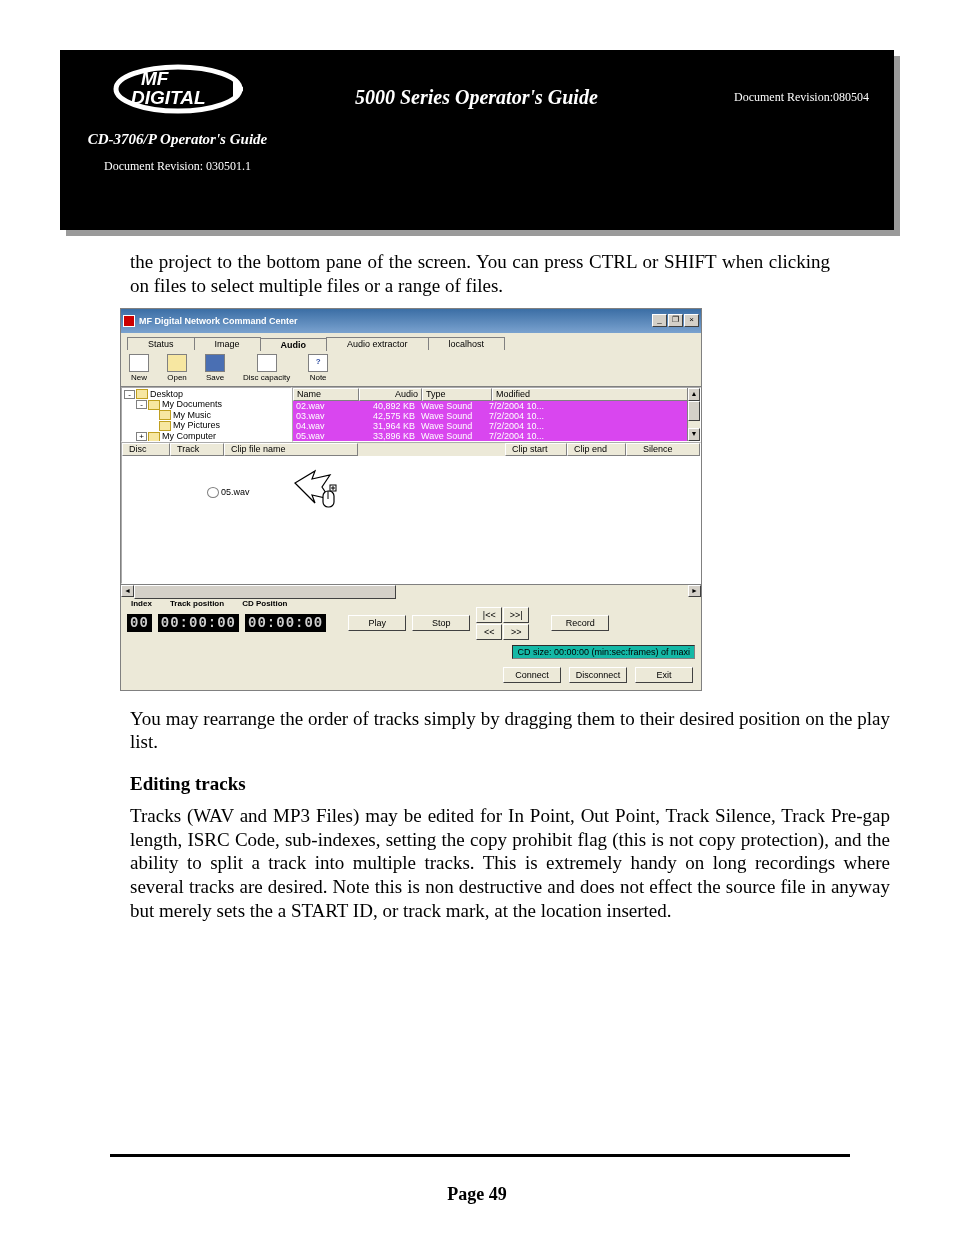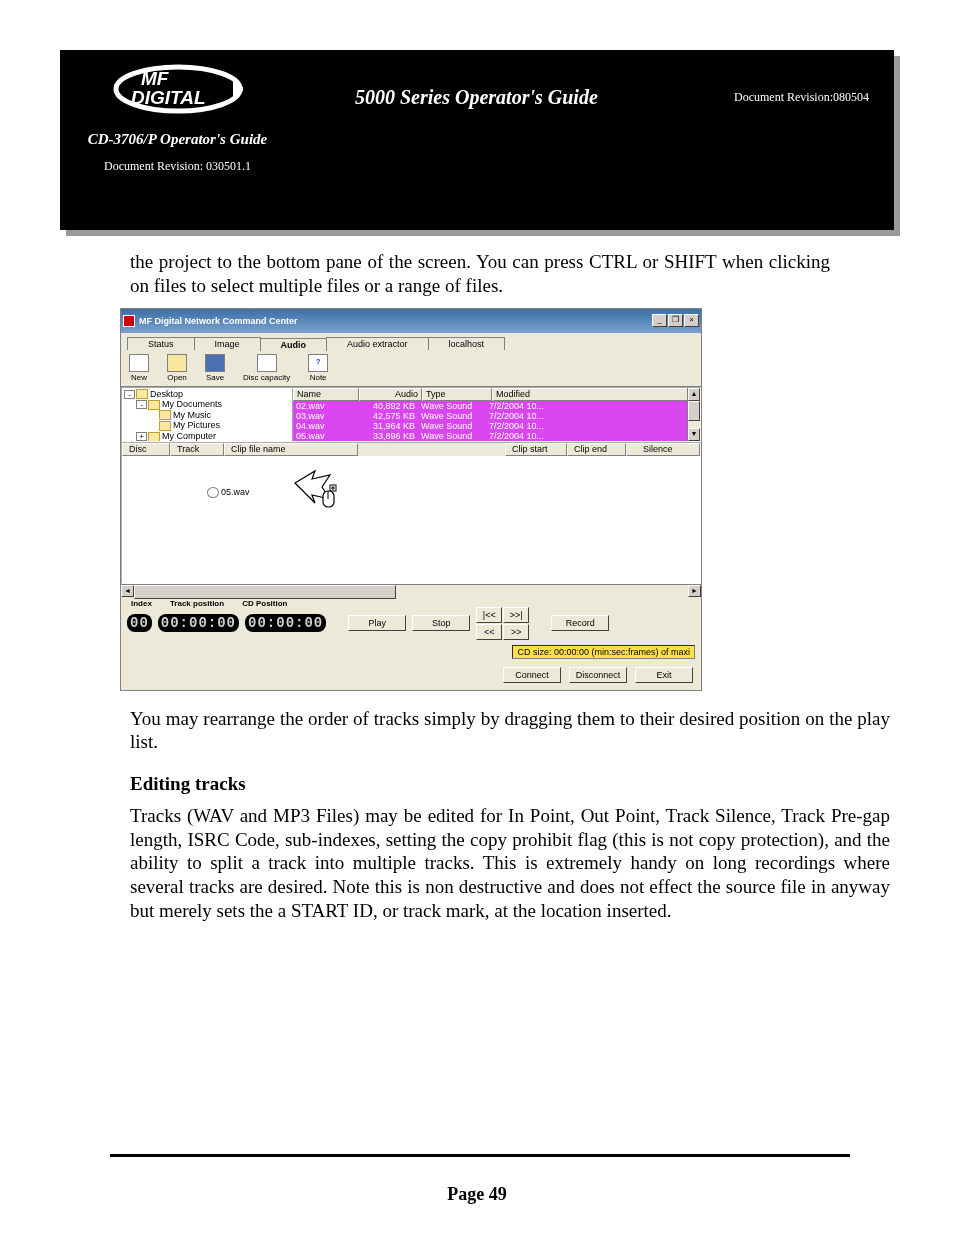--- a/index.html
+++ b/index.html
@@ -132,26 +132,26 @@
   .drag-ghost .ico{display:inline-block;width:10px;height:9px;border:1px solid #808080;background:#fff;border-radius:50%;}
   .cursor-drag{position:absolute;left:168px;top:18px;}
   .hscroll{display:flex;height:12px;background:#ece9d8;border-top:1px solid #808080;}
   .hscroll .sbtn{width:11px;background:#d4d0c8;border:1px solid #fff;border-right-color:#404040;border-bottom-color:#404040;font-size:7px;text-align:center;line-height:9px;}
   .hscroll .track{flex:1;background:#ece9d8;}
   .hscroll .thumb{width:260px;height:100%;background:#d4d0c8;border:1px solid #fff;border-right-color:#404040;border-bottom-color:#404040;}
 
   .controls{padding:2px 6px;}
   .ctrl-labels{display:flex;gap:18px;font-size:8px;font-weight:bold;padding-left:4px;}
   .ctrl-row{display:flex;align-items:center;gap:6px;margin-top:-1px;}
-  .seg-display{background:#000;color:#cfcfcf;font-family:"Courier New",monospace;font-size:14px;letter-spacing:1px;padding:1px 3px;font-weight:bold;border-radius:8px;}
+  .seg-display{background:#000;color:#cfcfcf;font-family:"Courier New",monospace;font-size:14px;letter-spacing:1px;padding:1px 3px;font-weight:bold;}
   .w-btn{background:#ece9d8;border:1px solid #fff;border-right-color:#404040;border-bottom-color:#404040;padding:2px 0;text-align:center;}
   .w-btn.med{width:56px;} .w-btn.sm{width:24px;font-size:9px;line-height:10px;}
 
   .status-row{display:flex;justify-content:flex-end;padding:3px 6px;}
-  .status-box{border:1px inset #808080;background:#fde047;padding:1px 4px;font-size:9px;}
+  .status-box{border:1px inset #808080;background:#14b8a6;padding:1px 4px;font-size:9px;}
 
   .btn-row{display:flex;justify-content:flex-end;gap:8px;padding:5px 8px 7px 8px;}
 
   .after-shot { width: 760px; margin-left:0; font-size:19px; line-height:1.25;}
 </style>
 </head>
 <body>
 
 <div class="page">
 

